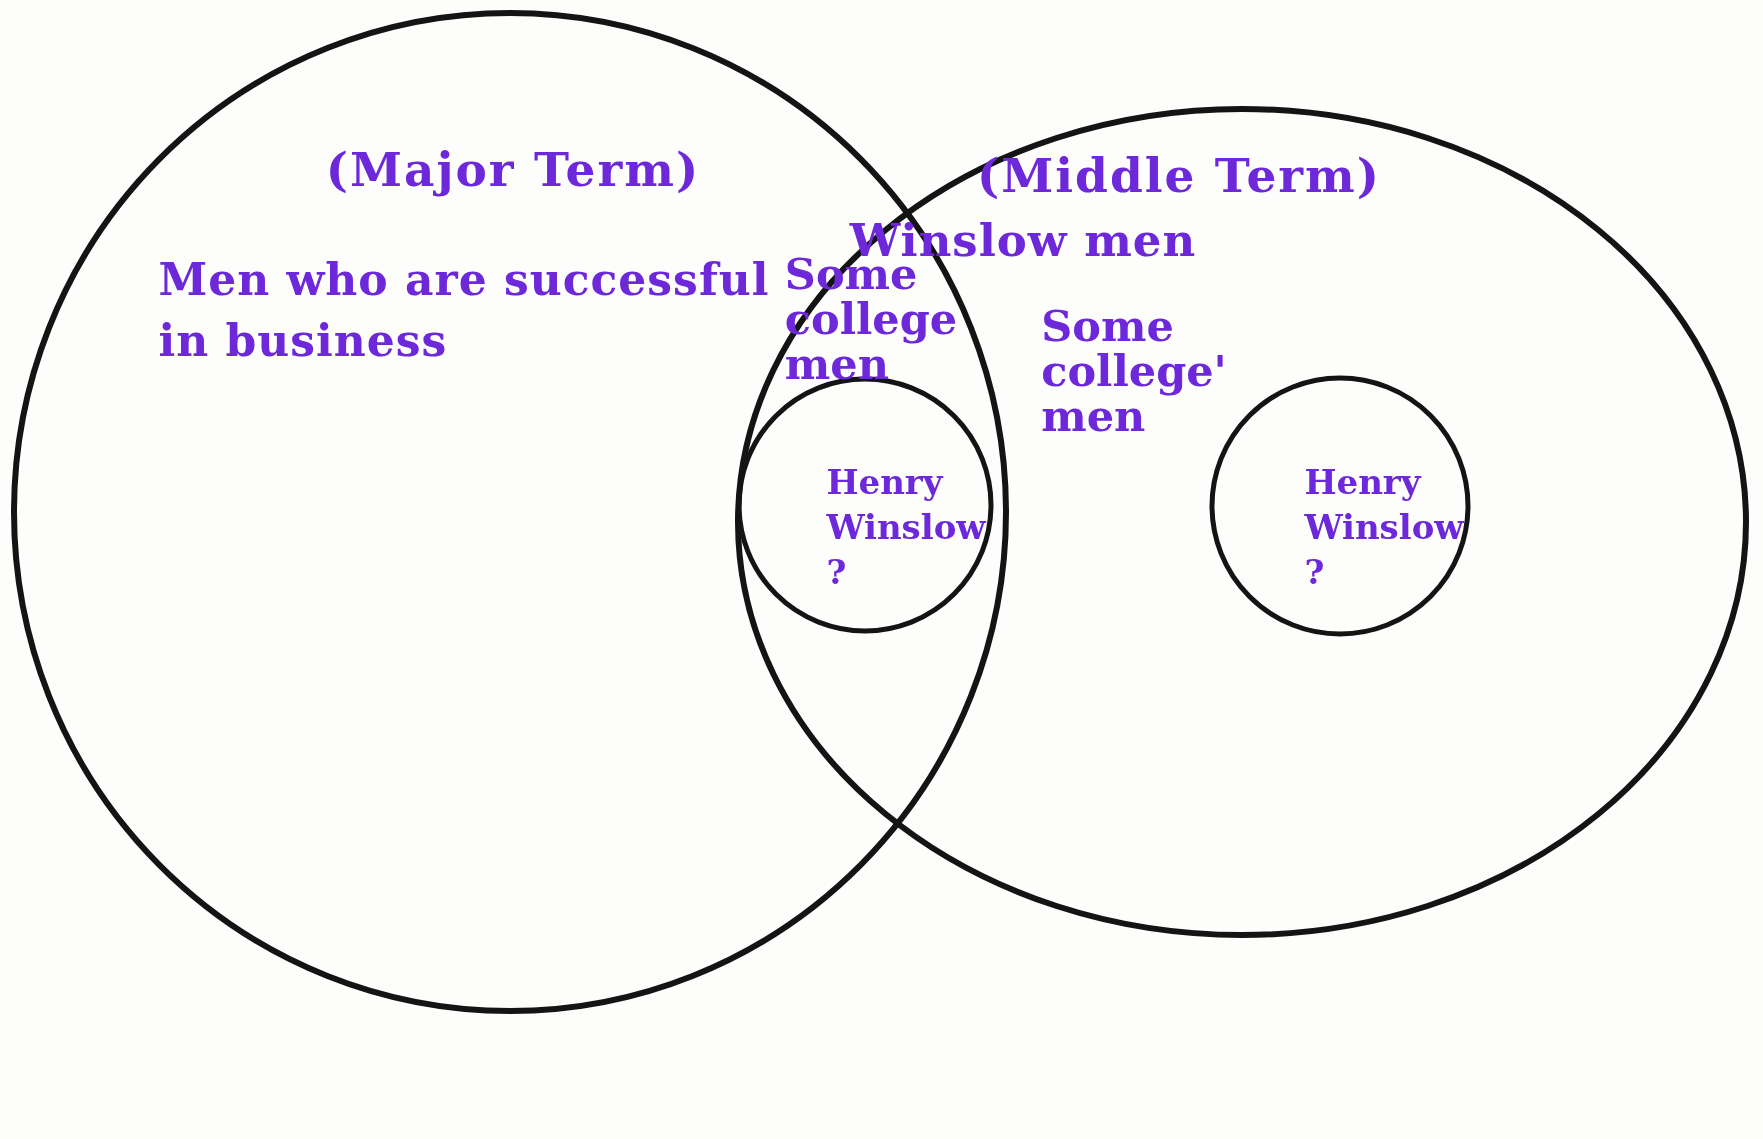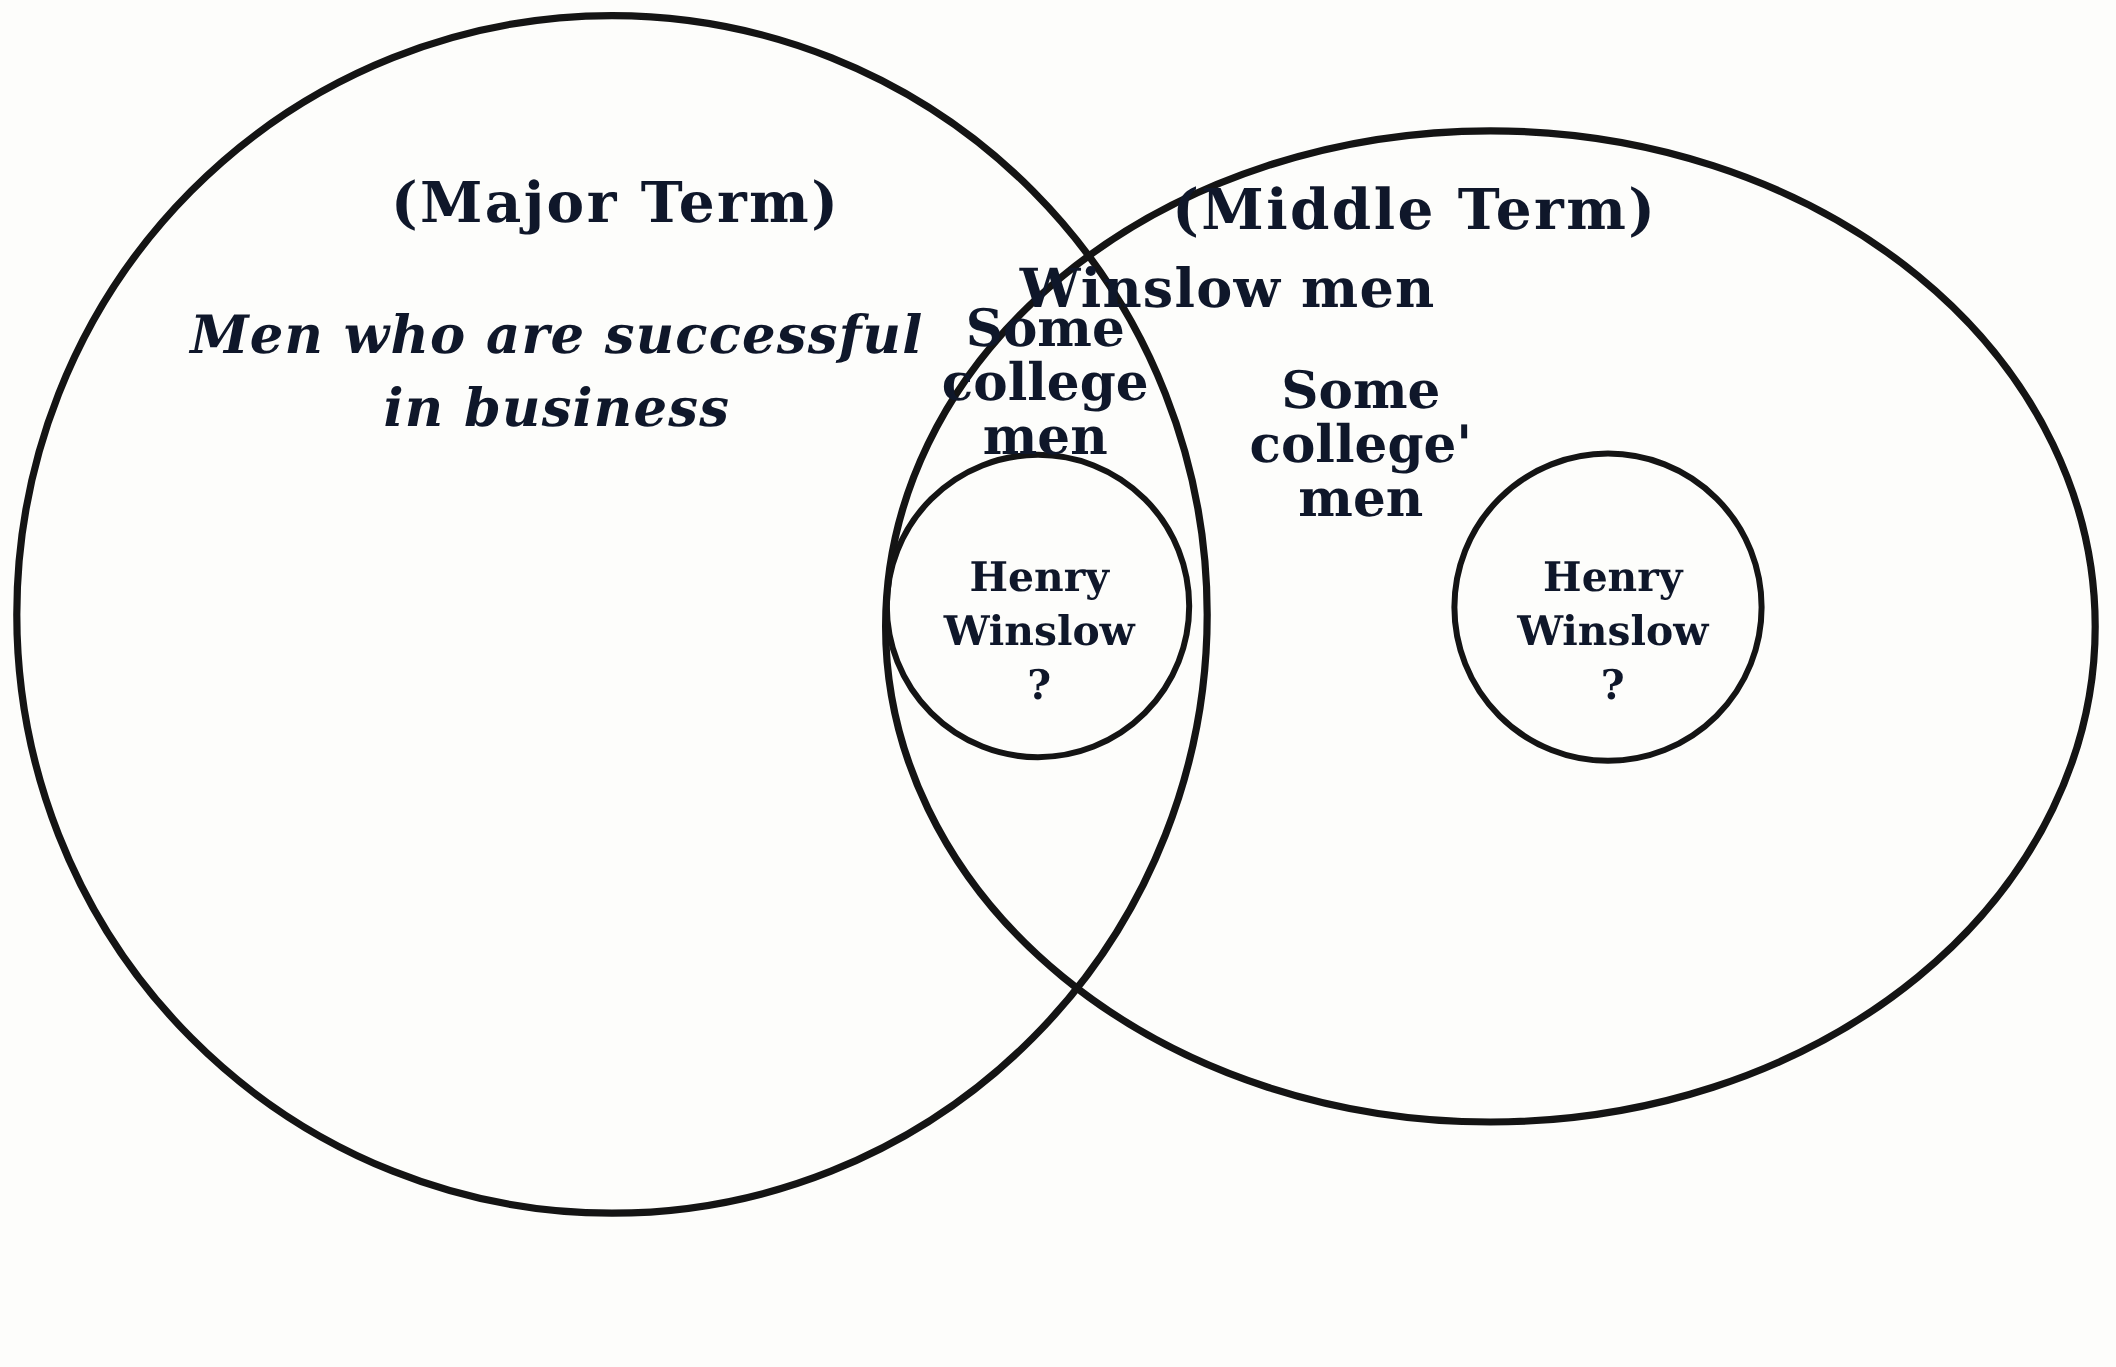--- a/index.html
+++ b/index.html
@@ -21,54 +21,54 @@
   }
   .shape {
     fill: none;
     stroke: #141414;
   }
   .big { stroke-width: 6; }
   .small { stroke-width: 5; }
   .txt {
     position: absolute;
     transform: translate(-50%, -50%);
-    color: #0f172a;
+    color: #6d28d9;
     font-weight: 700;
-    text-align: center;
+    text-align: left;
     white-space: pre-line;
     line-height: 1.0;
   }
   .term-label {
     font-size: 47px;
     letter-spacing: 2px;
     line-height: 1.1;
   }
   .major-term  { left: 513px;  top: 170px; }
   .middle-term { left: 1140px; top: 176px; margin-left: 39px; }
   .major-label {
     left: 464px; top: 311px;
     font-size: 44px;
     line-height: 1.38;
     letter-spacing: 1px;
-    font-style: italic;
   }
   .middle-label {
     left: 1023px; top: 240px;
     font-size: 45px;
     letter-spacing: 1px;
   }
   .region-label {
     font-size: 43px;
     line-height: 1.05;
   }
   .overlap-label { left: 871px;  top: 320px; }
   .right-label   { left: 1134px; top: 372px; }
   .inner-label {
     font-size: 34px;
     line-height: 1.32;
+    margin-left: 40px;
   }
   .overlap-inner { left: 866px;  top: 527px; }
   .right-inner   { left: 1344px; top: 527px; }
 </style>
 </head>
 <body>
 
 <div class="stage">
 
   <svg class="diagram-svg" width="1763" height="1139" viewBox="0 0 1763 1139">

